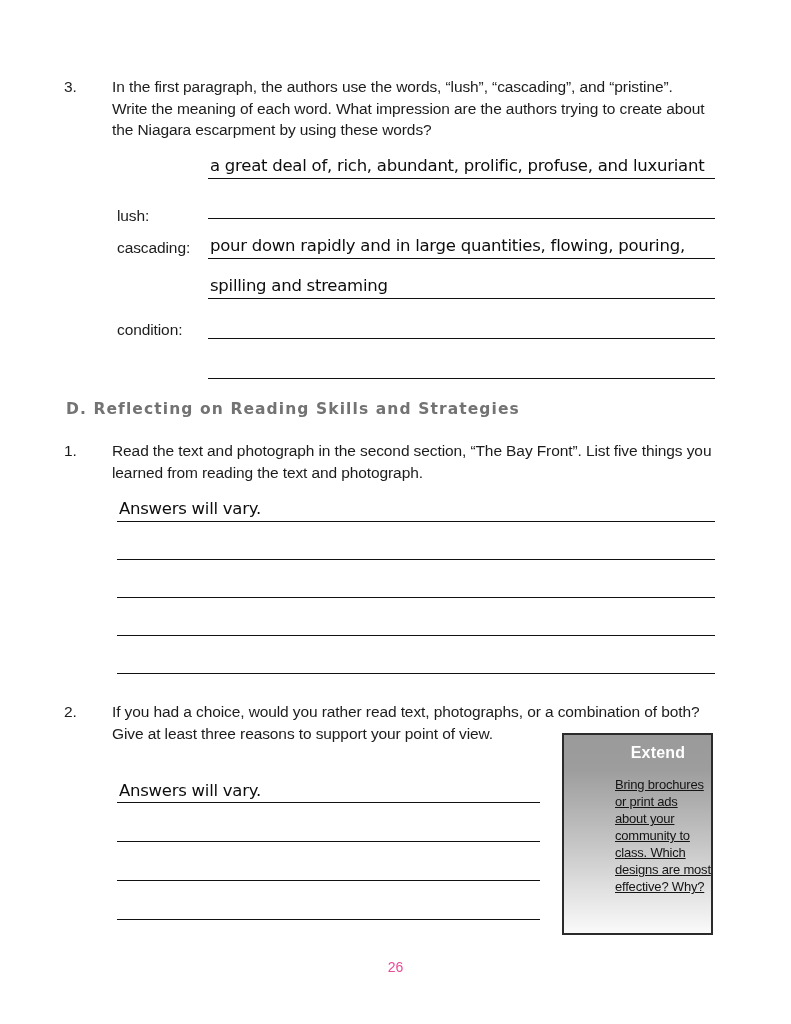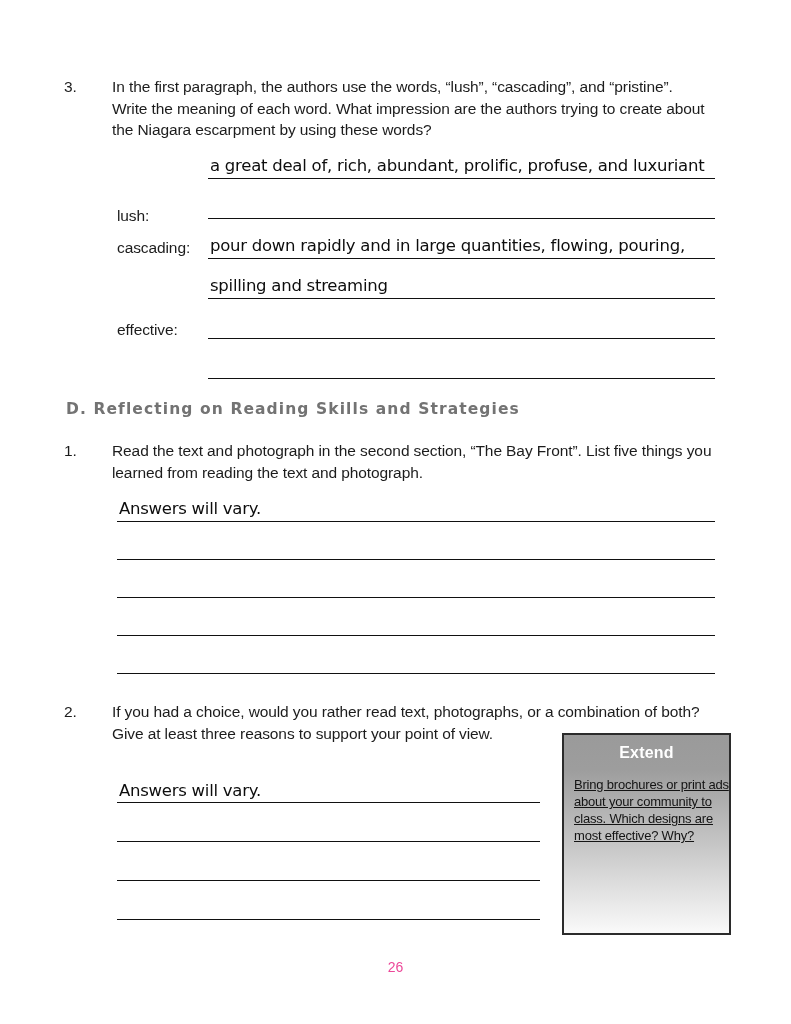--- a/index.html
+++ b/index.html
@@ -126,21 +126,21 @@
 
 <div class="page">
 
   <div class="question" style="left:64px; top:76px; width:660px;">
     <div class="q-num">3.</div>
     <div class="q-text" style="width:600px;">In the first paragraph, the authors use the words, “lush”, “cascading”, and “pristine”. Write the meaning of each word. What impression are the authors trying to create about the Niagara escarpment by using these words?</div>
   </div>
 
   <div class="vocab-label" style="left:117px; top:158px;margin-top:48px;">lush:</div>
   <div class="vocab-label" style="left:117px; top:238px;">cascading:</div>
-  <div class="vocab-label" style="left:117px; top:320px;">effective:</div>
+  <div class="vocab-label" style="left:117px; top:320px;">condition:</div>
 
   <div class="rule" style="left:208px; top:178px; width:507px;"></div>
   <div class="rule" style="left:208px; top:218px; width:507px;"></div>
   <div class="rule" style="left:208px; top:258px; width:507px;"></div>
   <div class="rule" style="left:208px; top:298px; width:507px;"></div>
   <div class="rule" style="left:208px; top:338px; width:507px;"></div>
   <div class="rule" style="left:208px; top:378px; width:507px;"></div>
 
   <div class="hand" style="left:210px; top:157px;">a great deal of, rich, abundant, prolific, profuse, and luxuriant</div>
   <div class="hand" style="left:210px; top:237px;">pour down rapidly and in large quantities, flowing, pouring,</div>
@@ -166,20 +166,20 @@
     <div class="q-text" style="width:605px;">If you had a choice, would you rather read text, photographs, or a combination of both? Give at least three reasons to support your point of view.</div>
   </div>
 
   <div class="rule" style="left:117px; top:802px; width:423px;"></div>
   <div class="rule" style="left:117px; top:841px; width:423px;"></div>
   <div class="rule" style="left:117px; top:880px; width:423px;"></div>
   <div class="rule" style="left:117px; top:919px; width:423px;"></div>
 
   <div class="hand" style="left:119px; top:782px;">Answers will vary.</div>
 
-  <div class="extend-box" style="left:562px; top:733px; width:169px; height:202px;">
+  <div class="extend-box" style="left:562px; top:733px; width:151px; height:202px;padding-left:41px;">
     <div class="extend-title">Extend</div>
     <div class="extend-body">Bring brochures or print ads about your community to class. Which designs are most effective? Why?</div>
   </div>
 
   <div class="page-number" style="left:0; top:959px;">26</div>
 
 </div>
 
 </body></html>

